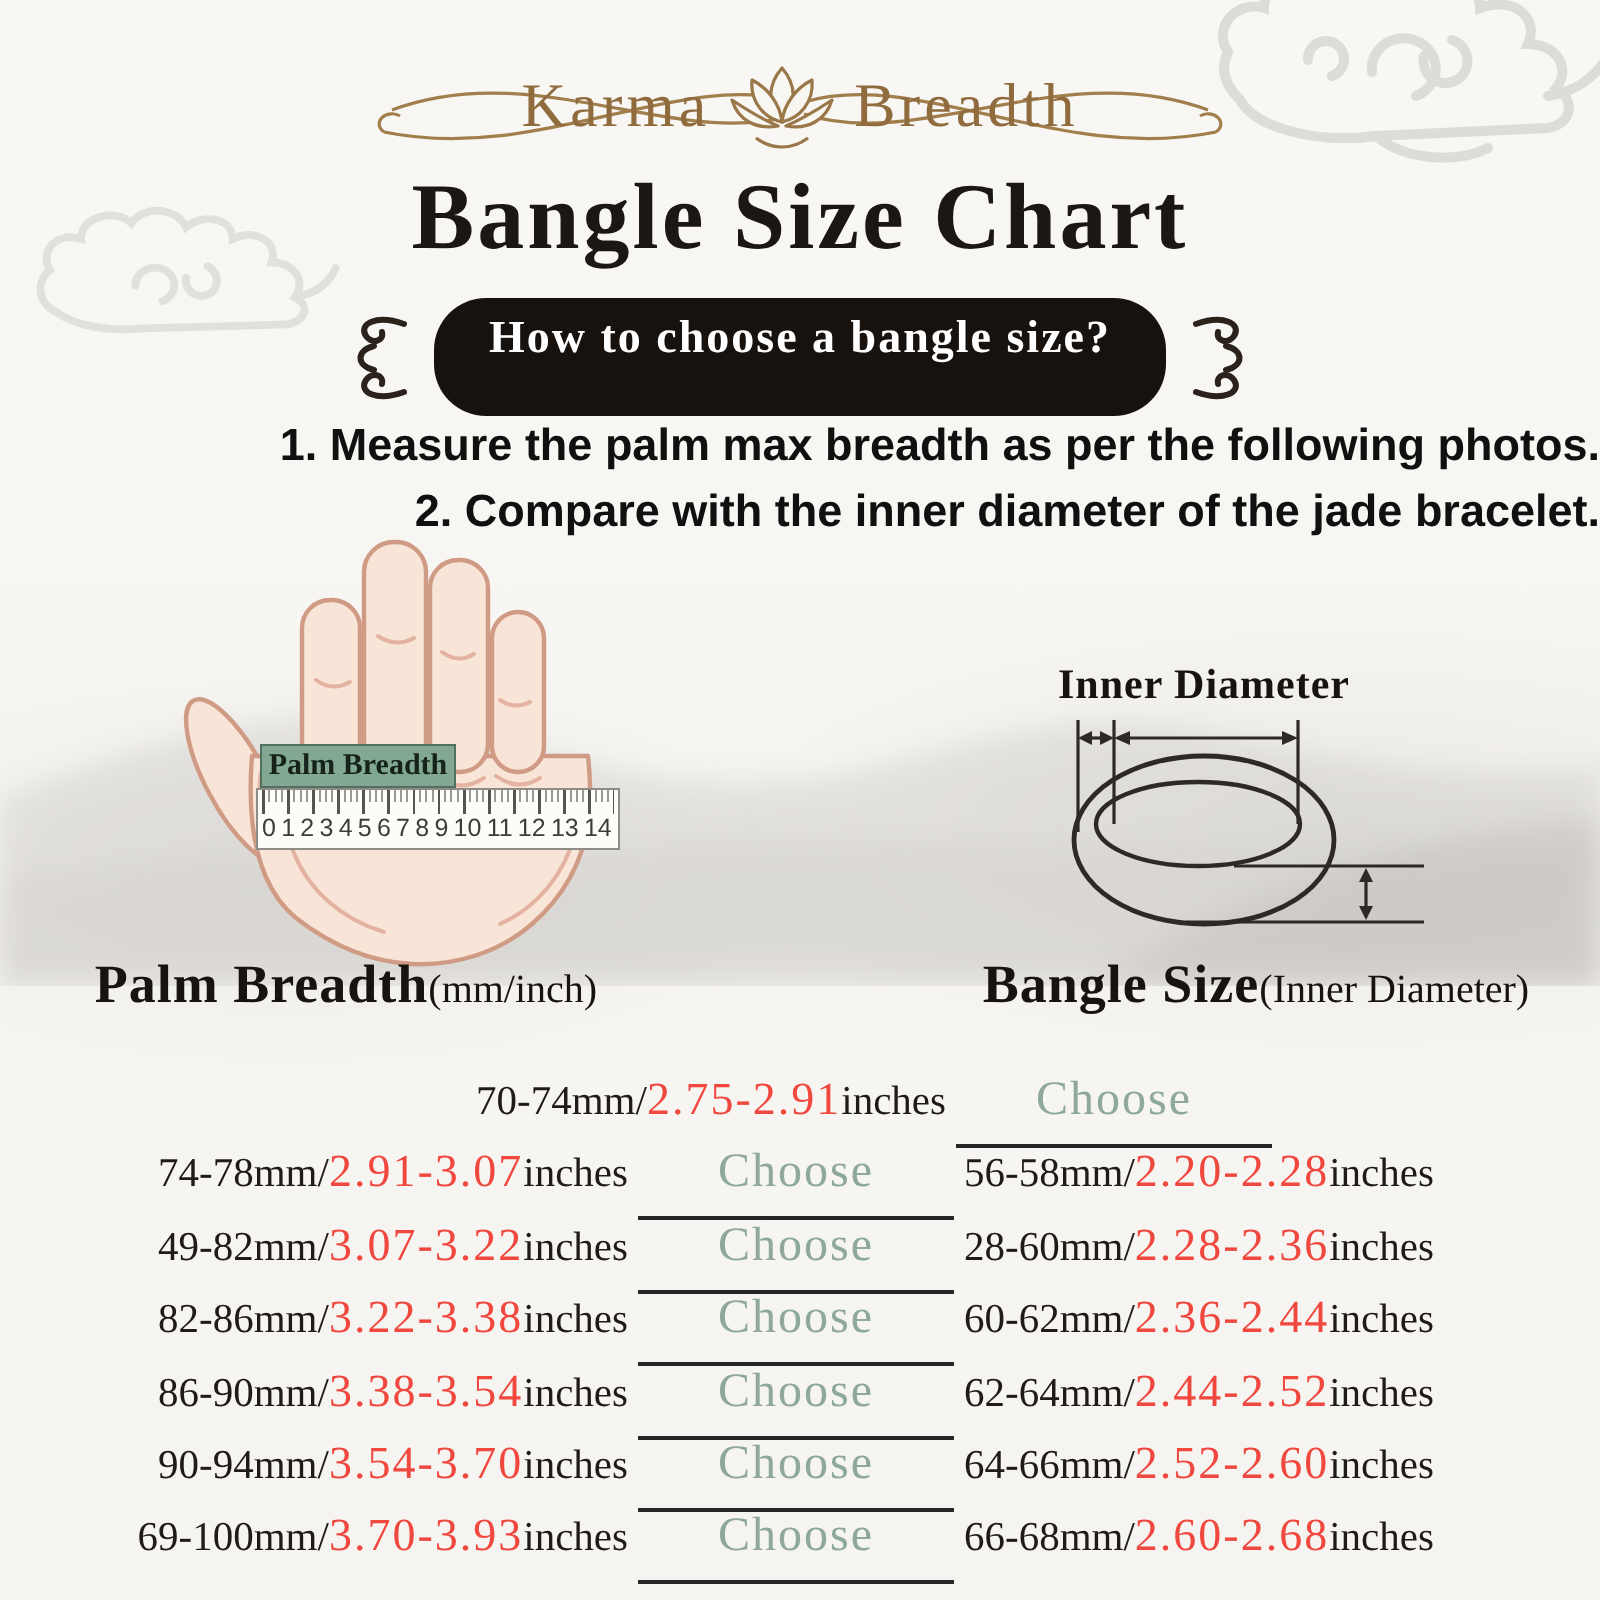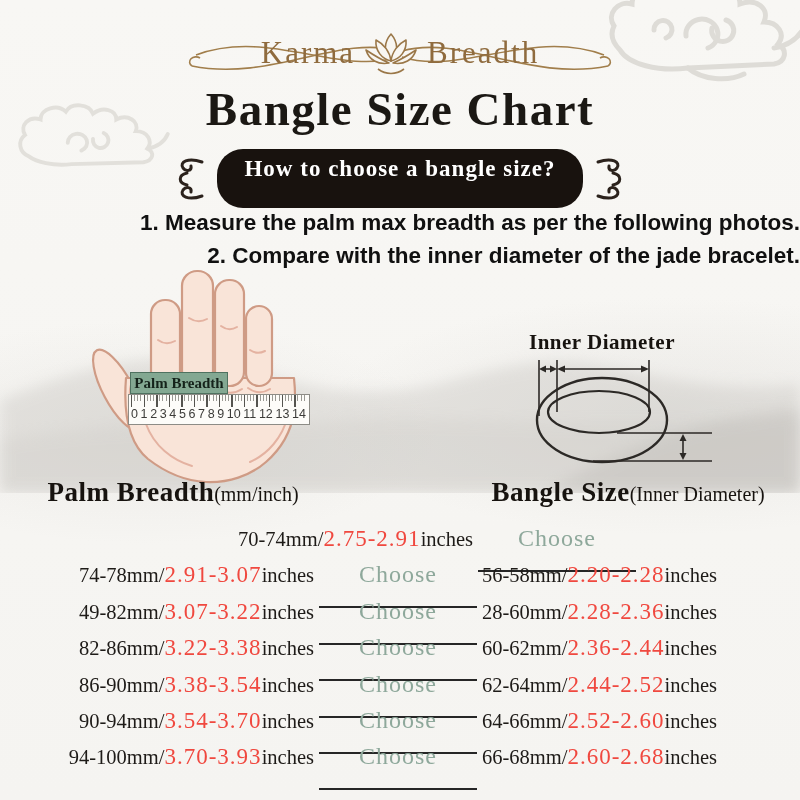--- a/index.html
+++ b/index.html
@@ -67,22 +67,22 @@
   .col-head { position:absolute; top:477px; white-space:nowrap; text-align:center; color:#17130f; }
   .col-head .big { font-size:27px; font-weight:bold; letter-spacing:.5px; }
   .col-head .small { font-size:20px;text-align:center; }
   .col-head-left { left:0; width:346px; }
   .col-head-right { left:458px; width:340px; }
 
   
   .size-table { position:absolute; top:525px; left:0; width:800px; }
   .size-row { display:flex; align-items:baseline; justify-content:center; height:36.4px; }
   .cell-left  { width:314px; text-align:right; white-space:nowrap; }
-  .cell-mid   { width:158px; margin:0 5px; text-align:center;
-                border-bottom:2px solid #262626; padding-bottom:18px; }
+  .cell-mid   { width:158px; margin:12px 5px; text-align:center;
+                border-bottom:2px solid #262626; padding-bottom:8px; }
   .cell-right { width:318px; text-align:left; white-space:nowrap; }
   .mm, .unit { font-size:20.5px; color:#1e1b18; }
   .val { font-size:23px; color:var(--accent-red,#f0483f); letter-spacing:1px;margin-top:40px; }
   .choose { font-size:24px; color:var(--choose-green,#8ea89b); letter-spacing:1px; cursor:pointer; }
 </style>
 </head>
 <body>
 
 <div class="stage">
 
@@ -262,19 +262,19 @@
       <div class="cell-right"><span class="mm">62-64mm/</span><span class="val">2.44-2.52</span><span class="unit">inches</span></div>
     </div>
 
     <div class="size-row">
       <div class="cell-left"><span class="mm">90-94mm/</span><span class="val">3.54-3.70</span><span class="unit">inches</span></div>
       <div class="cell-mid"><span class="choose">Choose</span></div>
       <div class="cell-right"><span class="mm">64-66mm/</span><span class="val">2.52-2.60</span><span class="unit">inches</span></div>
     </div>
 
     <div class="size-row">
-      <div class="cell-left"><span class="mm">94-100mm/</span><span class="val">3.70-3.93</span><span class="unit">inches</span></div>
+      <div class="cell-left"><span class="mm">69-100mm/</span><span class="val">3.70-3.93</span><span class="unit">inches</span></div>
       <div class="cell-mid"><span class="choose">Choose</span></div>
       <div class="cell-right"><span class="mm">66-68mm/</span><span class="val">2.60-2.68</span><span class="unit">inches</span></div>
     </div>
   </div>
 
 </div>
 
 </body></html>

